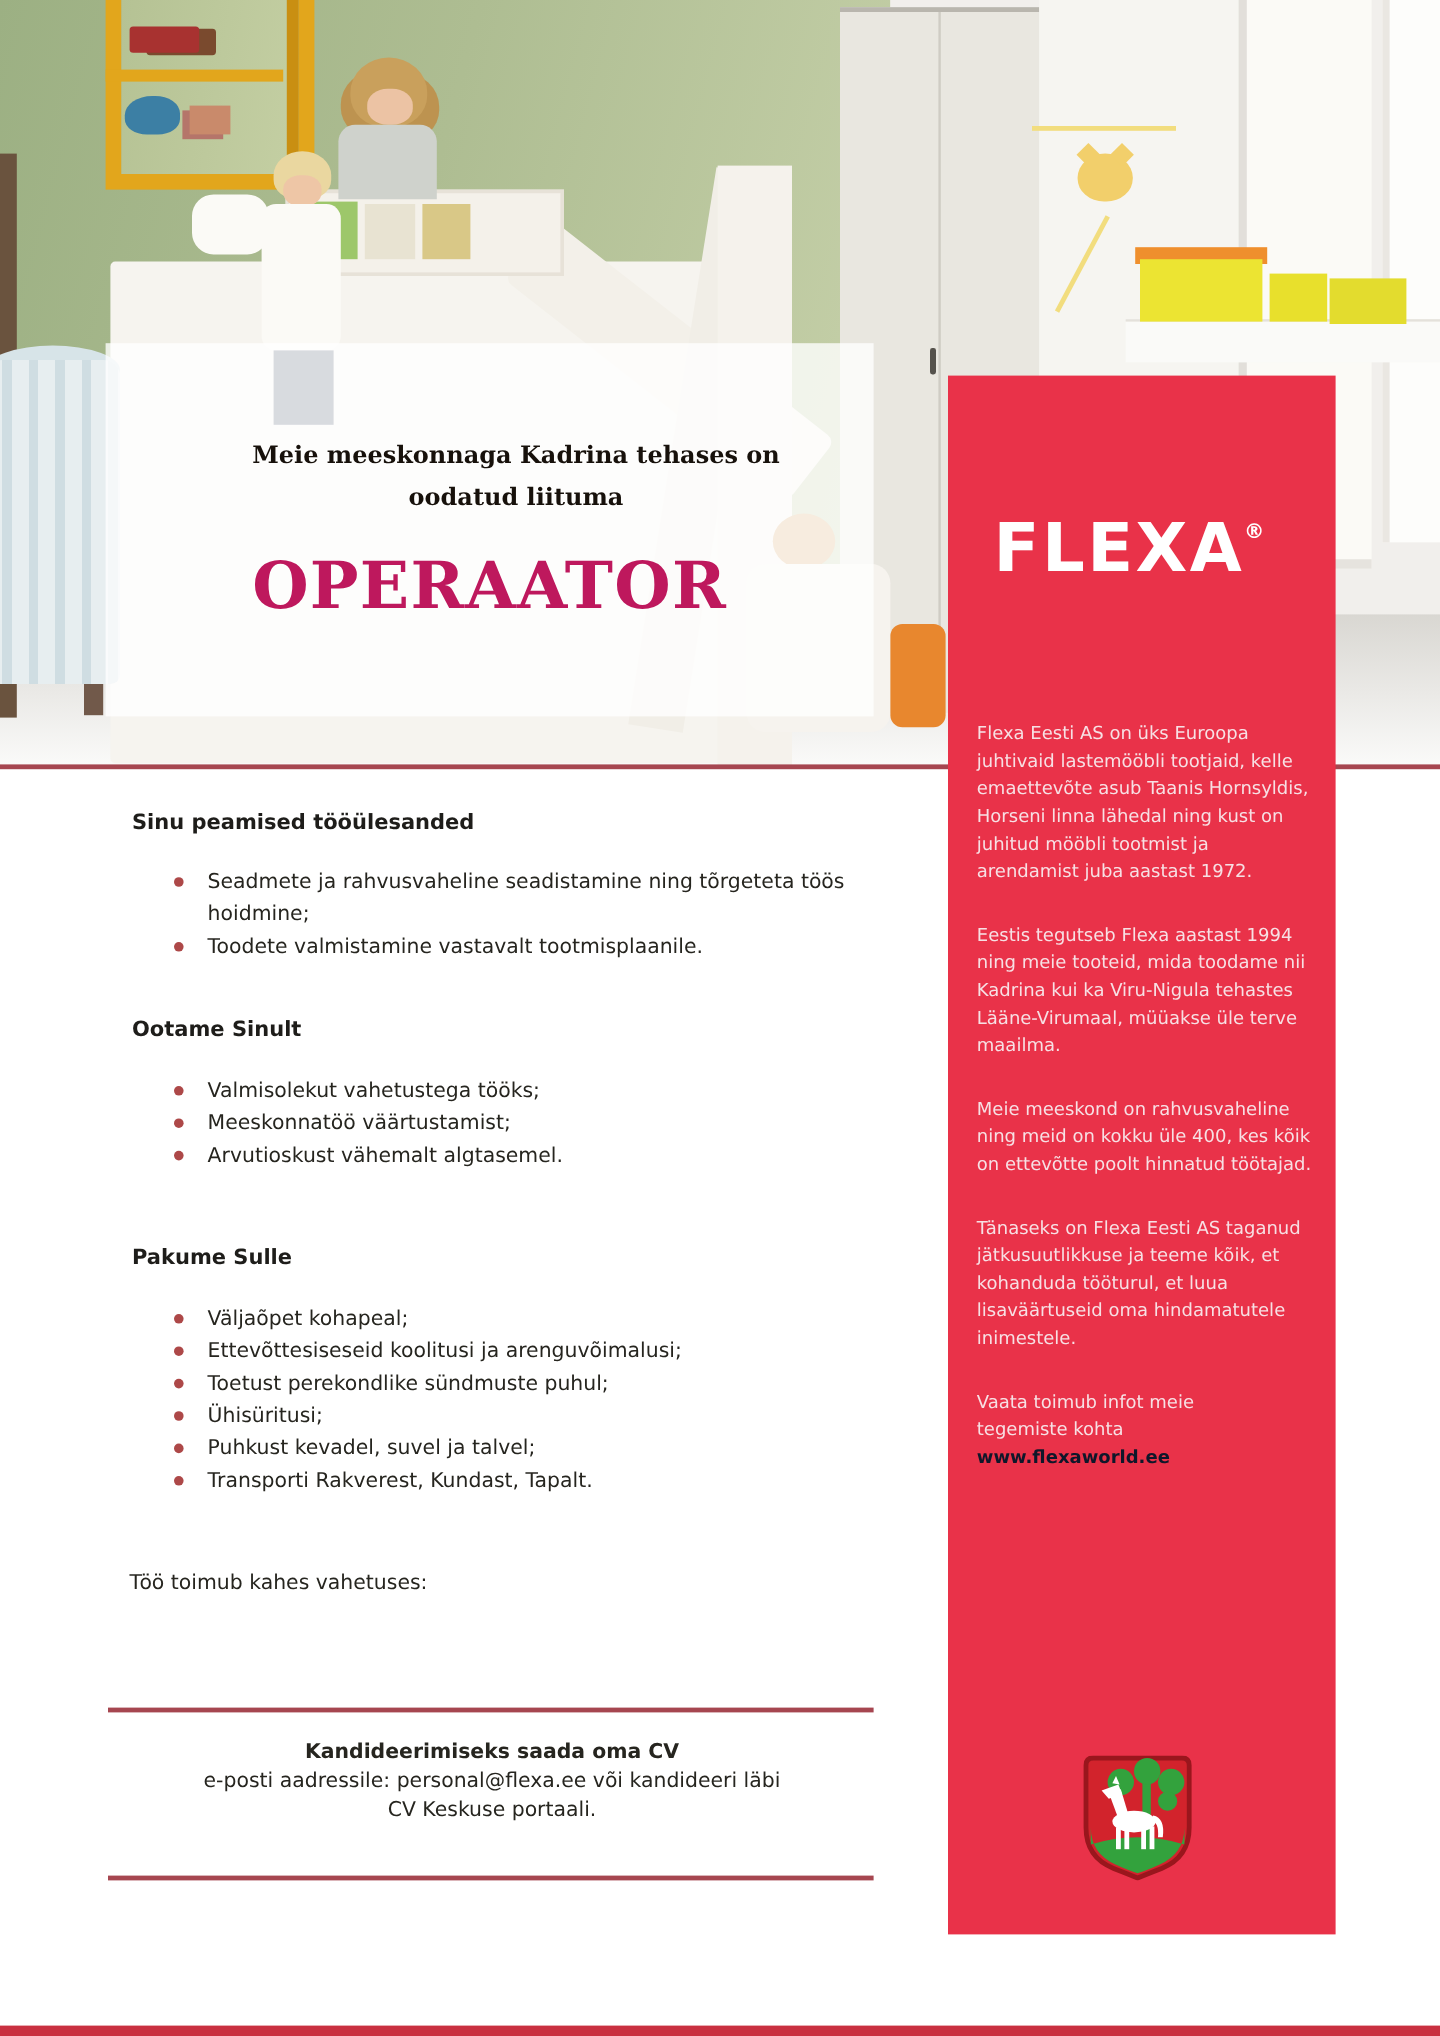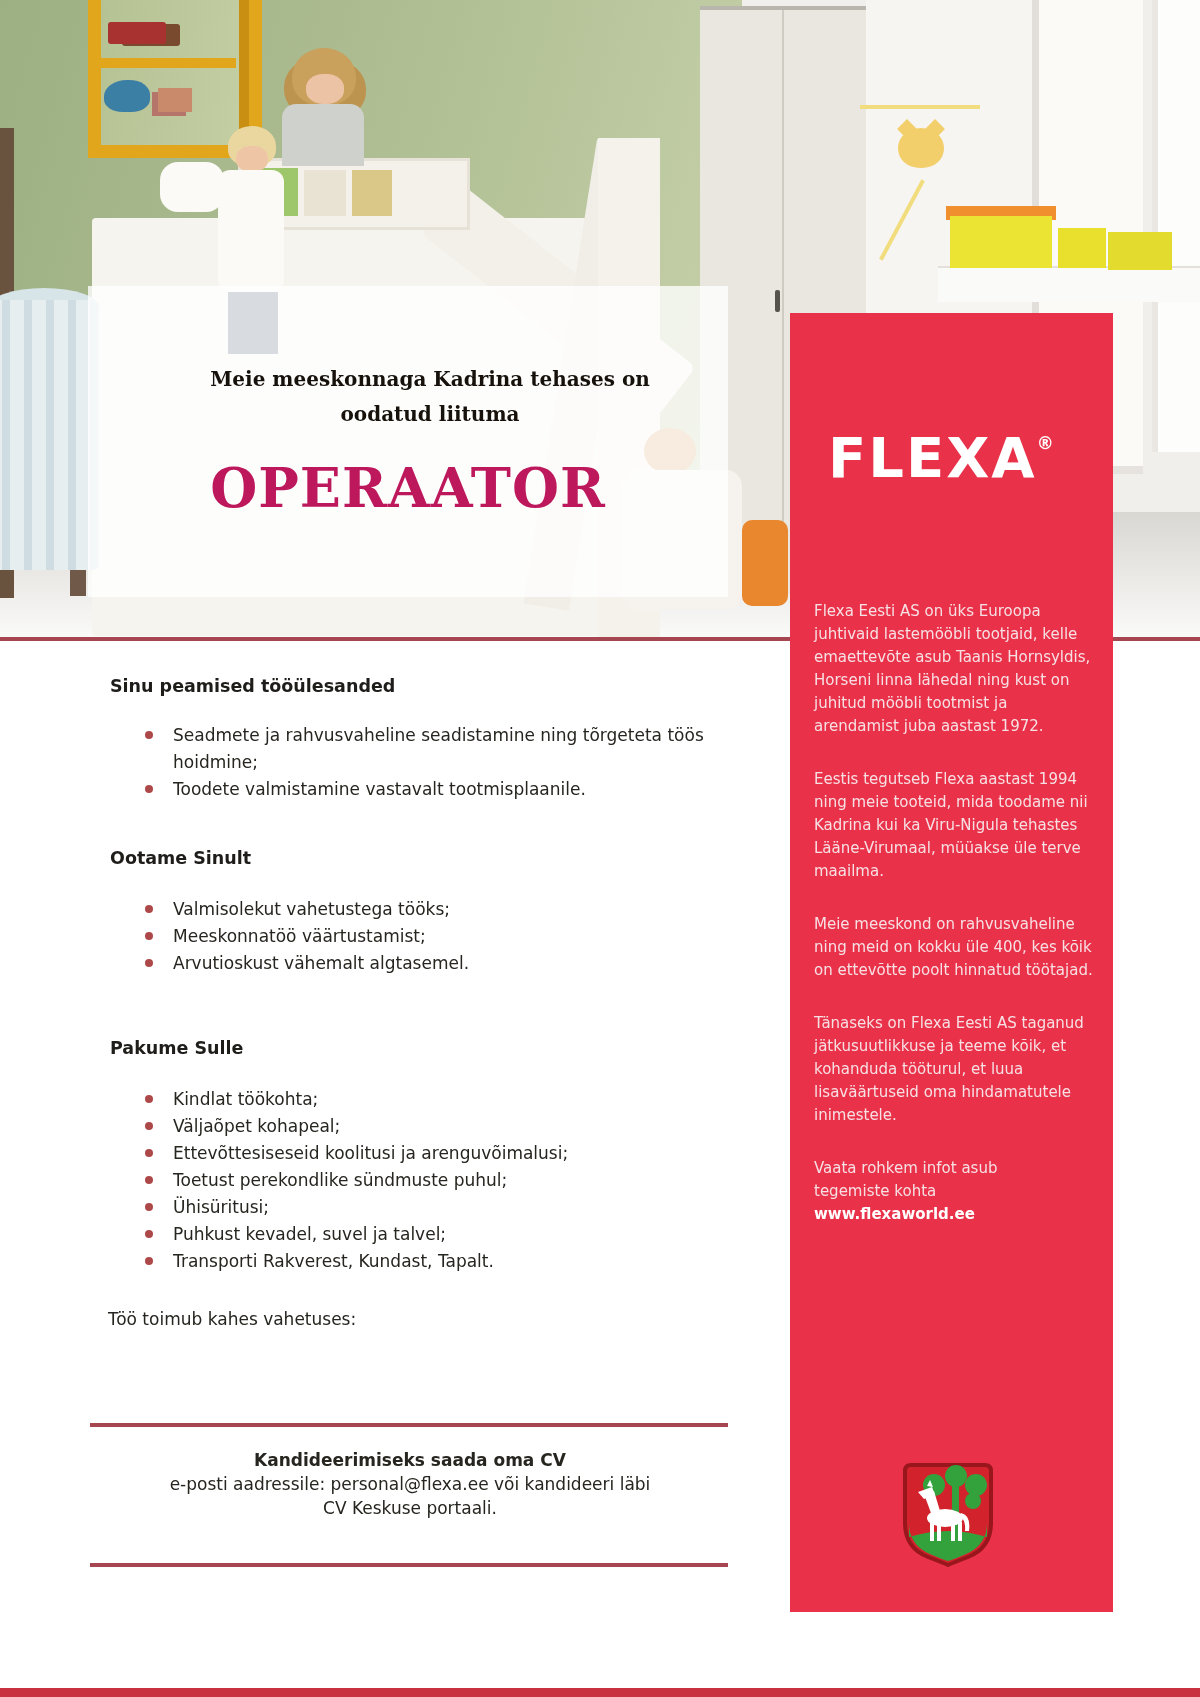--- a/index.html
+++ b/index.html
@@ -64,21 +64,21 @@
             font-size:20px;line-height:35px;color:#17110b;padding-left:44px;}
   .job-title{margin-top:24px;font-family:"DejaVu Serif","Liberation Serif",serif;font-weight:bold;
              font-size:54px;letter-spacing:1px;color:#be185d;}
 
   
   .red-col{left:790px;top:313px;width:323px;height:1299px;background:#e93249;z-index:5;color:#f7e0e4;}
   .flexa-logo{margin:100px 0 0 38px;color:#ffffff;font-weight:bold;font-size:56px;letter-spacing:2px;line-height:60px;}
   .flexa-reg{font-size:17px;vertical-align:28px;letter-spacing:0;}
   .red-col p{margin:30px 18px 0 24px;font-size:15px;line-height:23px;}
   .red-col p.first{margin-top:112px;}
-  .cta-link{margin:0 18px 0 24px;font-size:15px;line-height:23px;font-weight:bold;color:#ffffff;}
+  .cta-link{margin:0 18px 0 24px;font-size:15px;line-height:23px;font-weight:bold;color:#0f172a;}
   .coat{position:absolute;left:112px;top:1150px;width:92px;height:104px;}
 
   
   .content{color:#26251f;font-size:17px;z-index:3;}
   .sec-h{font-weight:bold;font-size:17.5px;color:#1e1d1a;padding-left:20px;}
   ul.blist{list-style:none;margin:0;padding:0;}
   ul.blist li{position:relative;padding-left:83px;line-height:27px;}
   ul.blist li::before{content:'';position:absolute;left:55px;top:9px;width:8px;height:8px;border-radius:50%;background:#ad4848;}
   .plain{padding-left:18px;line-height:27px;white-space:pre;}
   .divider{background:#a64650;height:4px;}
@@ -161,21 +161,20 @@
 
   <div class="abs content sec-h w650" style="left:90px;top:848px;">Ootame Sinult</div>
   <ul class="abs content blist w650" style="left:90px;top:896px;">
     <li>Valmisolekut vahetustega tööks;</li>
     <li>Meeskonnatöö väärtustamist;</li>
     <li>Arvutioskust vähemalt algtasemel.</li>
   </ul>
 
   <div class="abs content sec-h w650" style="left:90px;top:1038px;">Pakume Sulle</div>
   <ul class="abs content blist w650" style="left:90px;top:1086px;">
-    <li>Kindlat töökohta;</li>
     <li>Väljaõpet kohapeal;</li>
     <li>Ettevõttesiseseid koolitusi ja arenguvõimalusi;</li>
     <li>Toetust perekondlike sündmuste puhul;</li>
     <li>Ühisüritusi;</li>
     <li>Puhkust kevadel, suvel ja talvel;</li>
     <li>Transporti Rakverest, Kundast, Tapalt.</li>
   </ul>
 
   <div class="abs content plain w650" style="left:90px;top:1306px;">Töö toimub kahes vahetuses:</div>
 
@@ -188,21 +187,21 @@
   </div>
 
   <div class="abs divider w638" style="left:90px;top:1563px;"></div>
 
   <div class="abs red-col">
     <div class="flexa-logo"><span>FLEXA</span><span class="flexa-reg">®</span></div>
     <p class="first">Flexa Eesti AS on üks Euroopa juhtivaid lastemööbli tootjaid, kelle emaettevõte asub Taanis Hornsyldis, Horseni linna lähedal ning kust on juhitud mööbli tootmist ja arendamist juba aastast 1972.</p>
     <p>Eestis tegutseb Flexa aastast 1994 ning meie tooteid, mida toodame nii Kadrina kui ka Viru-Nigula tehastes Lääne-Virumaal, müüakse üle terve maailma.</p>
     <p>Meie meeskond on rahvusvaheline ning meid on kokku üle 400, kes kõik on ettevõtte poolt hinnatud töötajad.</p>
     <p>Tänaseks on Flexa Eesti AS taganud jätkusuutlikkuse ja teeme kõik, et kohanduda tööturul, et luua lisaväärtuseid oma hindamatutele inimestele.</p>
-    <p><span>Vaata rohkem infot asub</span><br>
+    <p><span>Vaata toimub infot meie</span><br>
        <span>tegemiste kohta</span></p>
     <div class="cta-link">www.flexaworld.ee</div>
 
     <svg class="coat" viewBox="0 0 90 104">
       <path d="M8 2 L82 2 Q88 2 88 8 L88 60 Q88 85 65 94 Q52 99 45 102 Q38 99 25 94 Q2 85 2 60 L2 8 Q2 2 8 2 Z" fill="#d2232c" stroke="#9a161d" stroke-width="4"></path>
       <path d="M6 74 Q45 62 84 74 L84 60 Q84 82 63 91 Q52 96 45 98 Q38 96 27 91 Q6 82 6 60 Z" fill="#33a23d"></path>
       <g fill="#33a23d">
         <rect x="49" y="20" width="7" height="56"></rect>
         <circle cx="31" cy="22" r="11"></circle>
         <circle cx="53" cy="13" r="11"></circle>

